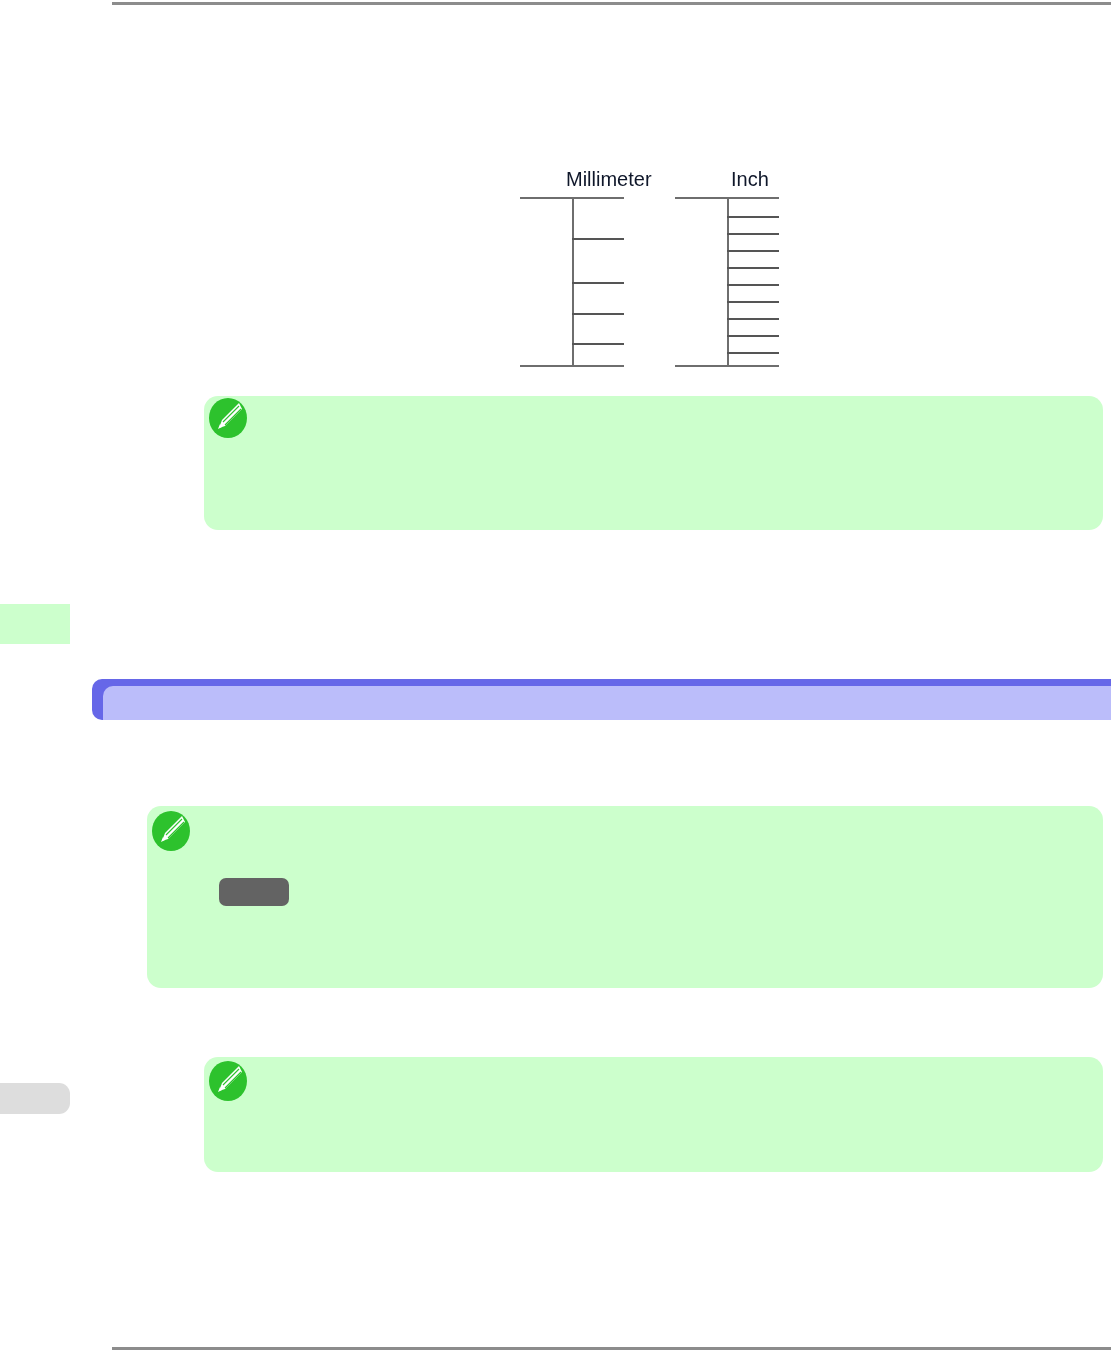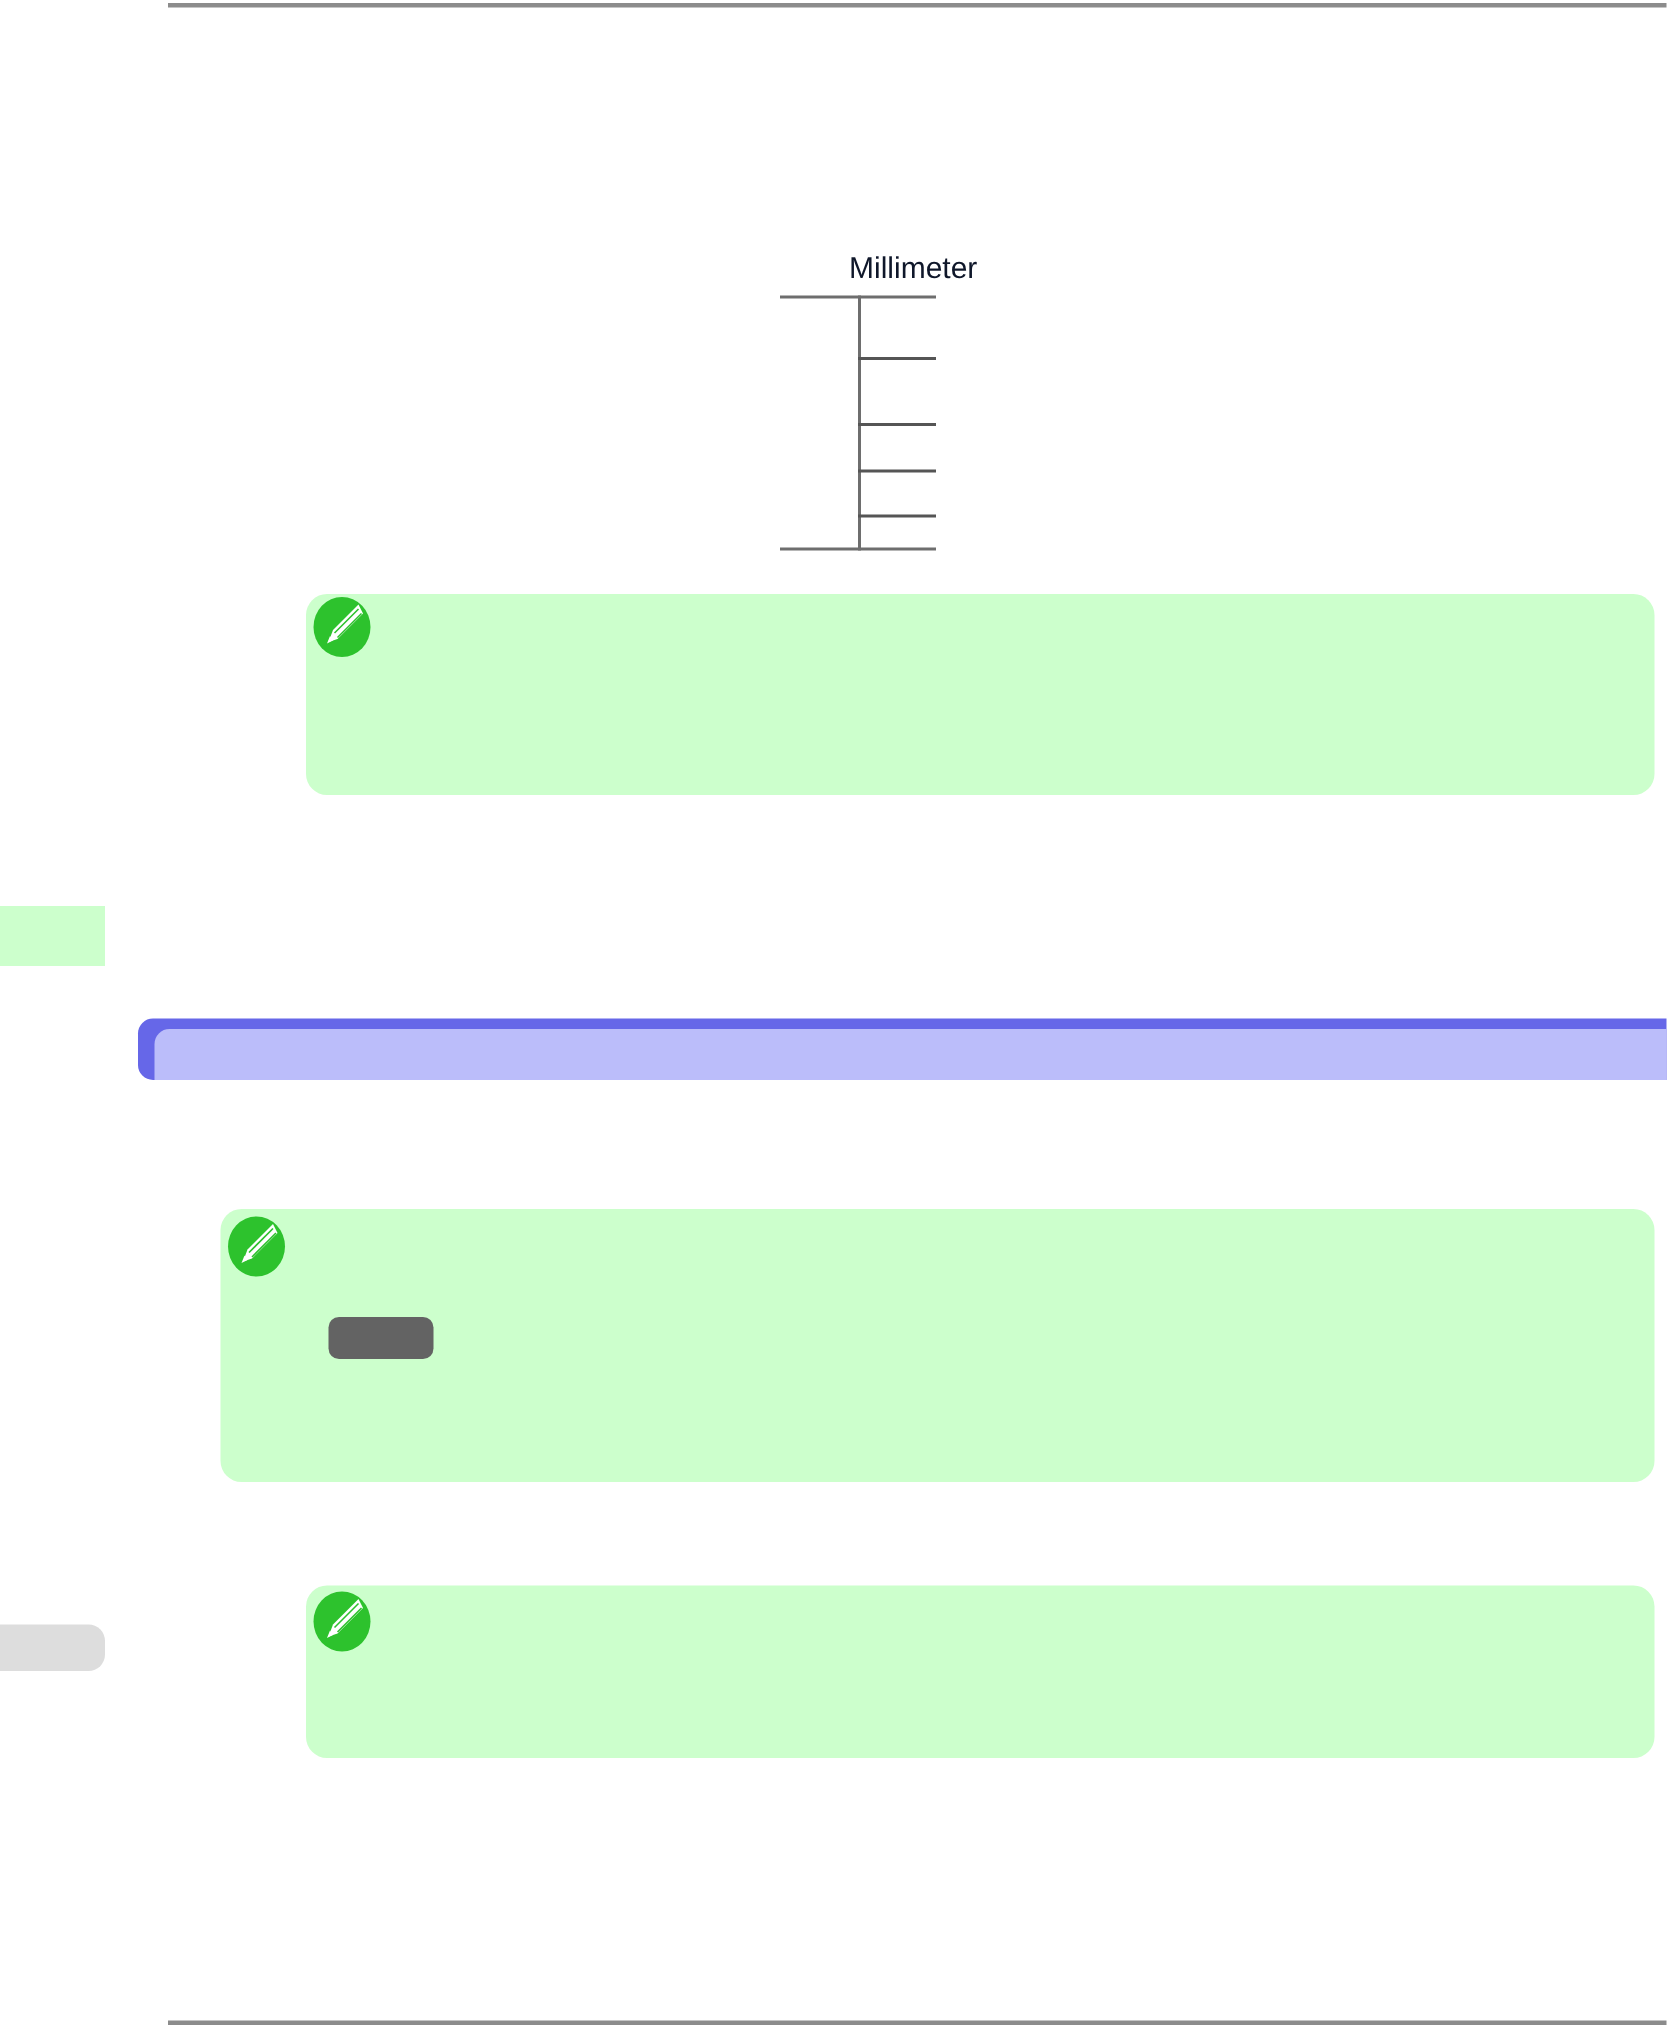--- a/index.html
+++ b/index.html
@@ -184,20 +184,37 @@
       <div class="cap top"></div>
       <div class="spine"></div>
       <div class="tick" style="top:41px"></div>
       <div class="tick" style="top:85px"></div>
       <div class="tick" style="top:116px"></div>
       <div class="tick" style="top:146px"></div>
       <div class="cap bottom"></div>
     </div>
   </div>
 
+  <div class="ruler inch">
+    <div class="ruler-label">Inch</div>
+    <div class="ruler-body">
+      <div class="cap top"></div>
+      <div class="spine"></div>
+      <div class="tick" style="top:19px"></div>
+      <div class="tick" style="top:36px"></div>
+      <div class="tick" style="top:53px"></div>
+      <div class="tick" style="top:70px"></div>
+      <div class="tick" style="top:87px"></div>
+      <div class="tick" style="top:104px"></div>
+      <div class="tick" style="top:121px"></div>
+      <div class="tick" style="top:138px"></div>
+      <div class="tick" style="top:155px"></div>
+      <div class="cap bottom"></div>
+    </div>
+  </div>
 
 </div>
 
 <div class="note note-1">
   <div class="note-icon">
     <svg viewBox="0 0 38 40">
       <g fill="#ffffff">
         <polygon points="10,30 13,22 30,5 33,11 16,28"></polygon>
         <polygon points="9,31 13,29 11,26"></polygon>
       </g>

